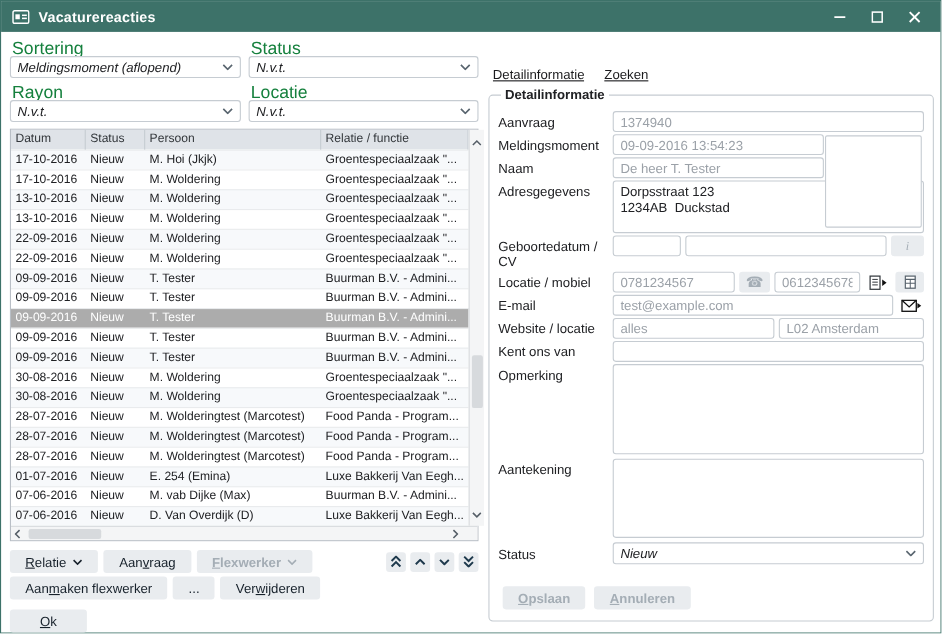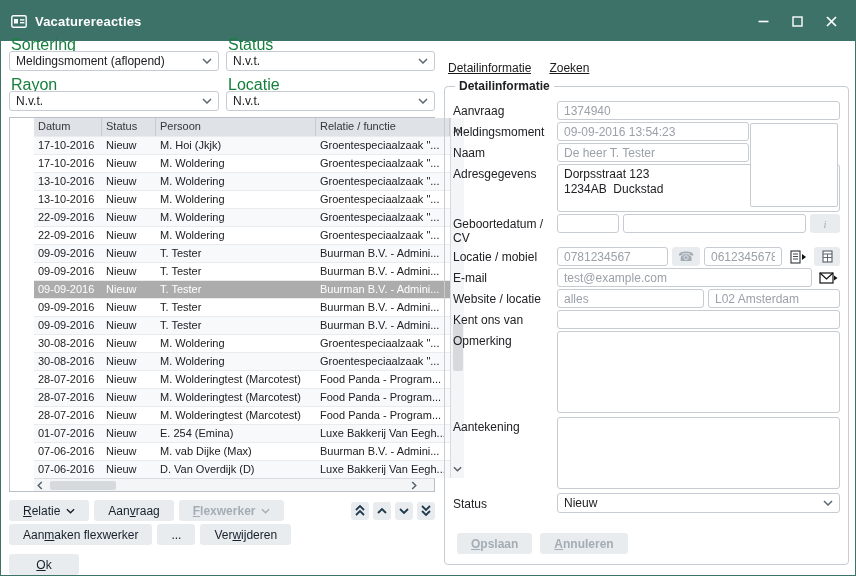--- a/index.html
+++ b/index.html
@@ -4,35 +4,35 @@
 <style>
   * { box-sizing: border-box; margin: 0; padding: 0; }
   html,body { width:856px; height:576px; }
   body {
     font-family: "Liberation Sans", sans-serif;
     background:#fff; color:#202124; overflow:hidden;
   }
   .window { position:relative; width:856px; height:576px; background:#fff;
     border:1px solid #3D7269; }
   
-  .titlebar { height:40px; background:#3D7269; display:flex; align-items:center;
+  .titlebar { height:28px; background:#3D7269; display:flex; align-items:center;
     padding:0 10px; color:#fff; }
   .titlebar .app-ic { display:flex; margin-right:8px; }
   .titlebar .title { font-size:13px; font-weight:bold; letter-spacing:.2px; flex:1; }
   .wctrl { display:flex; gap:6px; }
   .wbtn { width:28px; height:22px; display:flex; align-items:center; justify-content:center; cursor:default; }
   
   .left { position:absolute; left:8px; top:34px; width:426px; }
   .filters { display:grid; grid-template-columns:210px 209px; column-gap:7px; }
   .flabel { font-size:16px; color:#15803d; height:16px; padding:1px 2px 0; }
   .combo { height:20px; border:1px solid #c6ccd2; border-radius:3px; background:#fff;
-    display:flex; align-items:center; padding:0 6px; font-size:12px; margin-bottom:4px; }
+    display:flex; align-items:center; padding:0 6px; font-size:12px; margin-bottom:4px;font-style:italic; }
   .combo span { flex:1; white-space:nowrap; overflow:hidden; }
   
-  .tablewrap { margin-top:2px; border:1px solid #b9bfc6; width:426px; background:#fff; position:relative;padding-left:24px; }
+  .tablewrap { margin-top:2px; border:1px solid #b9bfc6; width:426px; background:#fff; position:relative; }
   .tinner { display:flex; }
   .tmain { flex:1; }
   .thead { display:flex; height:18px; background:#dfe3e8; font-size:11px; color:#33373b; }
   .thead .hc { padding:2px 4px; border-right:1px solid #c6ccd2; overflow:hidden; white-space:nowrap; }
   .trow { display:flex; height:18px; font-size:11px; border-top:1px solid #e9ebed; background:#fff; }
   .trow:nth-child(odd) { background:#f7f9fb; }
   .trow.selected { background:#acacac !important; color:#fff; }
   .cell { padding:2px 4px; overflow:hidden; white-space:nowrap; }
   .c0 { width:68px; flex:none; } .c1 { width:54px; flex:none; }
   .c2 { width:160px; flex:none; } .c3 { flex:1; }

